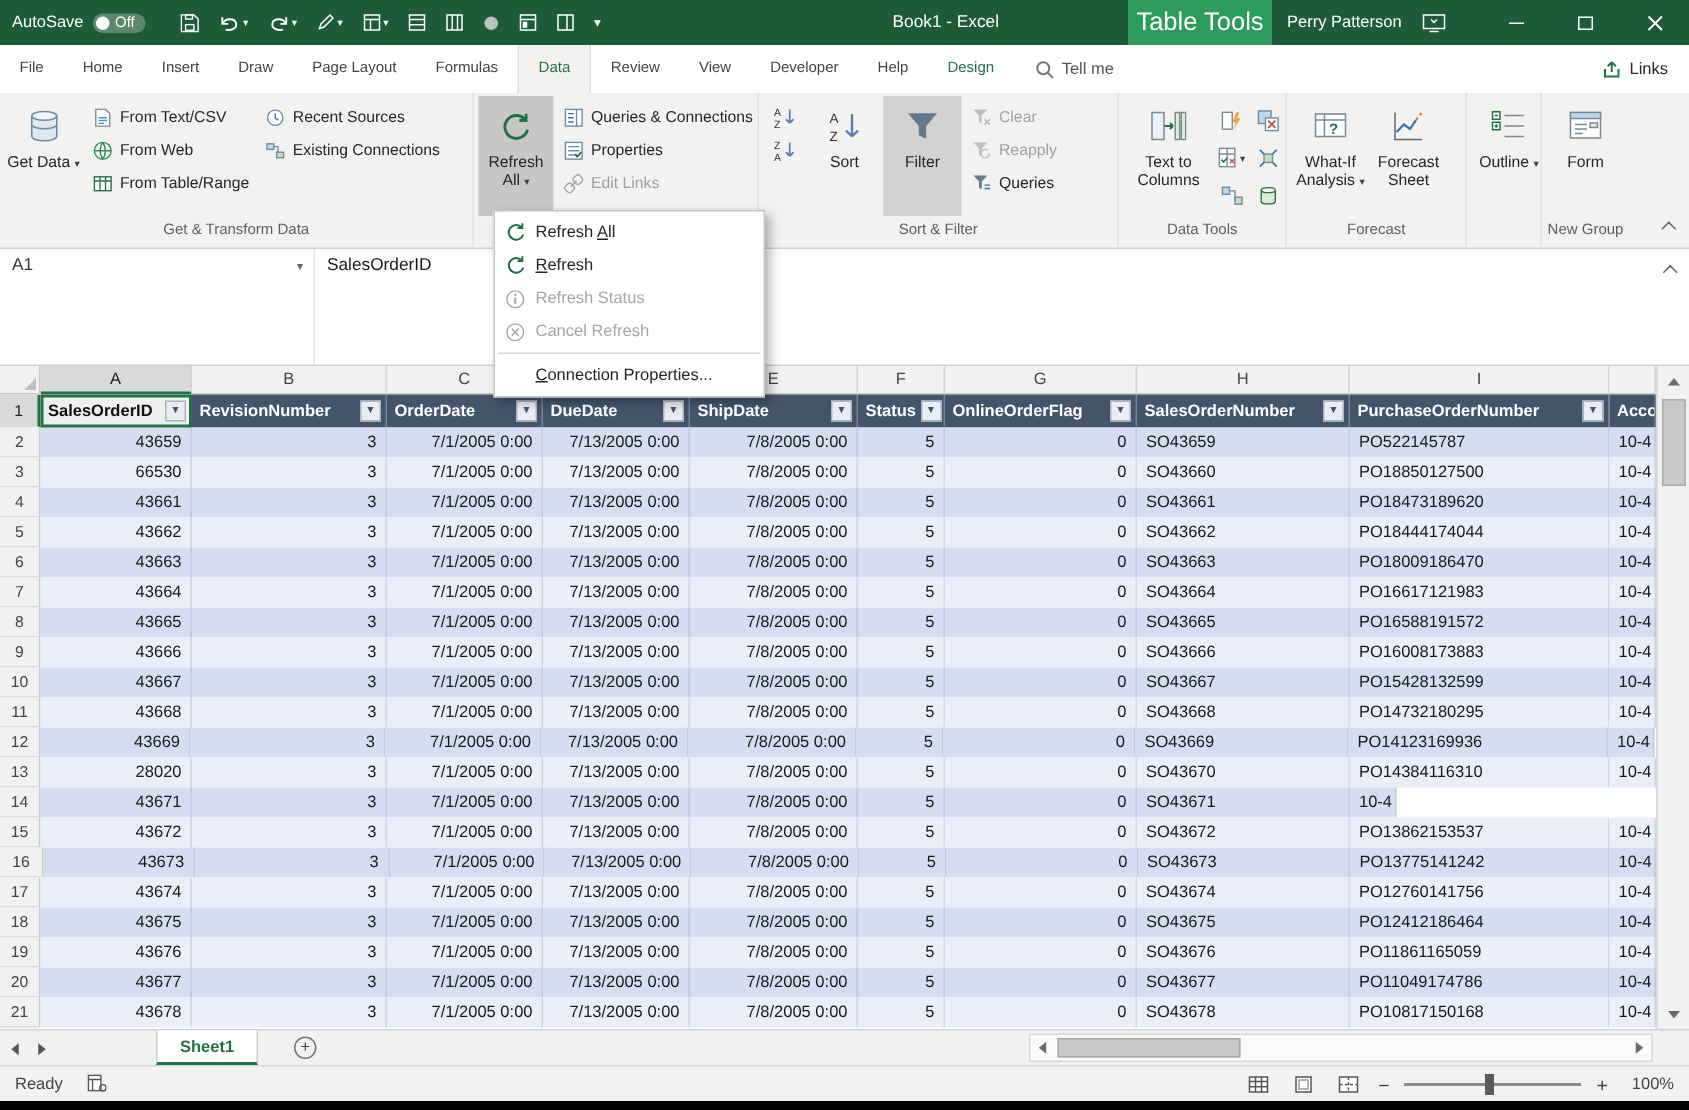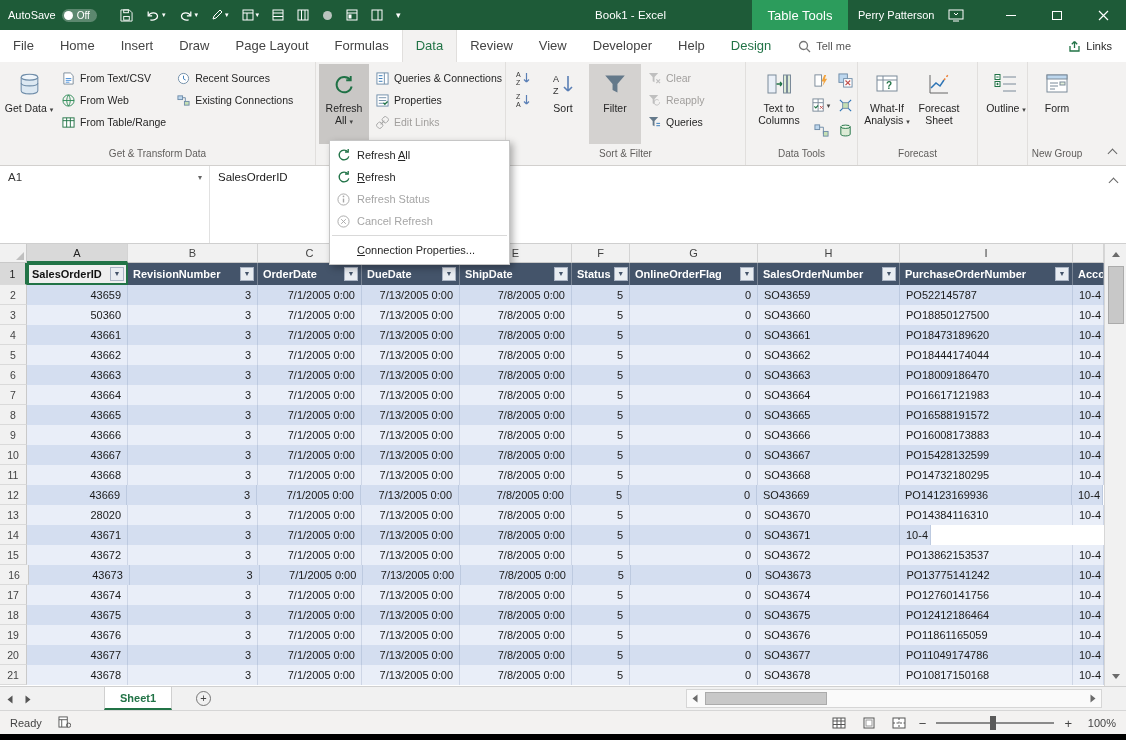--- a/index.html
+++ b/index.html
@@ -8,31 +8,31 @@
 
 
 .titlebar{position:absolute;top:0;left:0;right:0;height:30px;background:#1E5B38;color:#fff;font-size:11px}
 .autosave{position:absolute;left:8px;top:0;height:30px;display:flex;align-items:center;gap:6px}
 .as-pill{display:flex;align-items:center;gap:4px;background:rgba(255,255,255,.28);border-radius:8px;padding:1px 7px 1px 2px;font-size:10px}
 .as-dot{width:9px;height:9px;border-radius:50%;background:#fff}
 .qat{position:absolute;left:120px;top:0;height:30px;display:flex;align-items:center;gap:13px}
 .qbtn{display:flex;align-items:center;gap:2px;color:#fff}
 .qcaret{font-size:7px;color:#fff}
 .tb-title{position:absolute;left:56%;top:0;height:30px;display:flex;align-items:center;transform:translateX(-50%);font-size:11.5px}
-.ttools{position:absolute;left:752px;top:0;width:96px;height:30px;background:#2C9C5C;display:flex;align-items:center;justify-content:center;font-size:13px}
+.ttools{position:absolute;left:752px;top:0;width:96px;height:30px;background:#2C9C5C;display:flex;align-items:center;justify-content:center;font-size:17px}
 .tb-user{position:absolute;left:858px;top:0;height:30px;display:flex;align-items:center;font-size:11px}
 .disp-opt{position:absolute;left:948px;top:0;height:30px;display:flex;align-items:center}
 .winbtns{position:absolute;right:0;top:0;height:30px;display:flex}
 .winbtn{width:46px;height:30px;display:flex;align-items:center;justify-content:center;color:#fff}
 .min-glyph{width:10px;height:1px;background:#fff}
 .max-glyph{width:10px;height:9px;border:1px solid #fff}
 
 
 .tabrow{position:absolute;top:30px;left:0;right:0;height:32px;background:#fff;display:flex;align-items:center}
-.tab{padding:0 13px;height:32px;line-height:32px;color:#444;font-size:13px;white-space:nowrap}
+.tab{padding:0 13px;height:32px;line-height:32px;color:#444;font-size:10px;white-space:nowrap}
 .tab.active{background:#F3F2F1;color:#217346;border-left:1px solid #E1DFDD;border-right:1px solid #E1DFDD}
 .tab.ctx{color:#217346}
 .tellme{display:flex;align-items:center;gap:5px;margin-left:14px;color:#555}
 .share{position:absolute;right:14px;display:flex;align-items:center;gap:5px;color:#262626}
 
 
 .ribbon{position:absolute;top:62px;left:0;right:0;height:104px;background:#F3F2F1;border-bottom:1px solid #D2D0CE;display:flex}
 .rgroup{height:100%;border-right:1px solid #E1DFDD;display:flex;flex-direction:column;padding:2px 3px 0}
 .rcontent{flex:1;display:flex;align-items:flex-start}
 .rlabel{height:18px;font-size:10px;color:#605E5C;text-align:center;line-height:14px;white-space:nowrap}
@@ -635,21 +635,21 @@
         <div class="cell r" style="width:98px">7/13/2005 0:00</div>
         <div class="cell r" style="width:112px">7/8/2005 0:00</div>
         <div class="cell r" style="width:58px">5</div>
         <div class="cell r" style="width:128px">0</div>
         <div class="cell l" style="width:142px">SO43659</div>
         <div class="cell l" style="width:173px">PO522145787</div>
         <div class="cell l" style="width:31px">10-4</div>
       </div>
       <div class="row b2">
         <div class="rnum" style="width:27px">3</div>
-        <div class="cell r" style="width:101px">50360</div>
+        <div class="cell r" style="width:101px">66530</div>
         <div class="cell r" style="width:130px">3</div>
         <div class="cell r" style="width:104px">7/1/2005 0:00</div>
         <div class="cell r" style="width:98px">7/13/2005 0:00</div>
         <div class="cell r" style="width:112px">7/8/2005 0:00</div>
         <div class="cell r" style="width:58px">5</div>
         <div class="cell r" style="width:128px">0</div>
         <div class="cell l" style="width:142px">SO43660</div>
         <div class="cell l" style="width:173px">PO18850127500</div>
         <div class="cell l" style="width:31px">10-4</div>
       </div>

